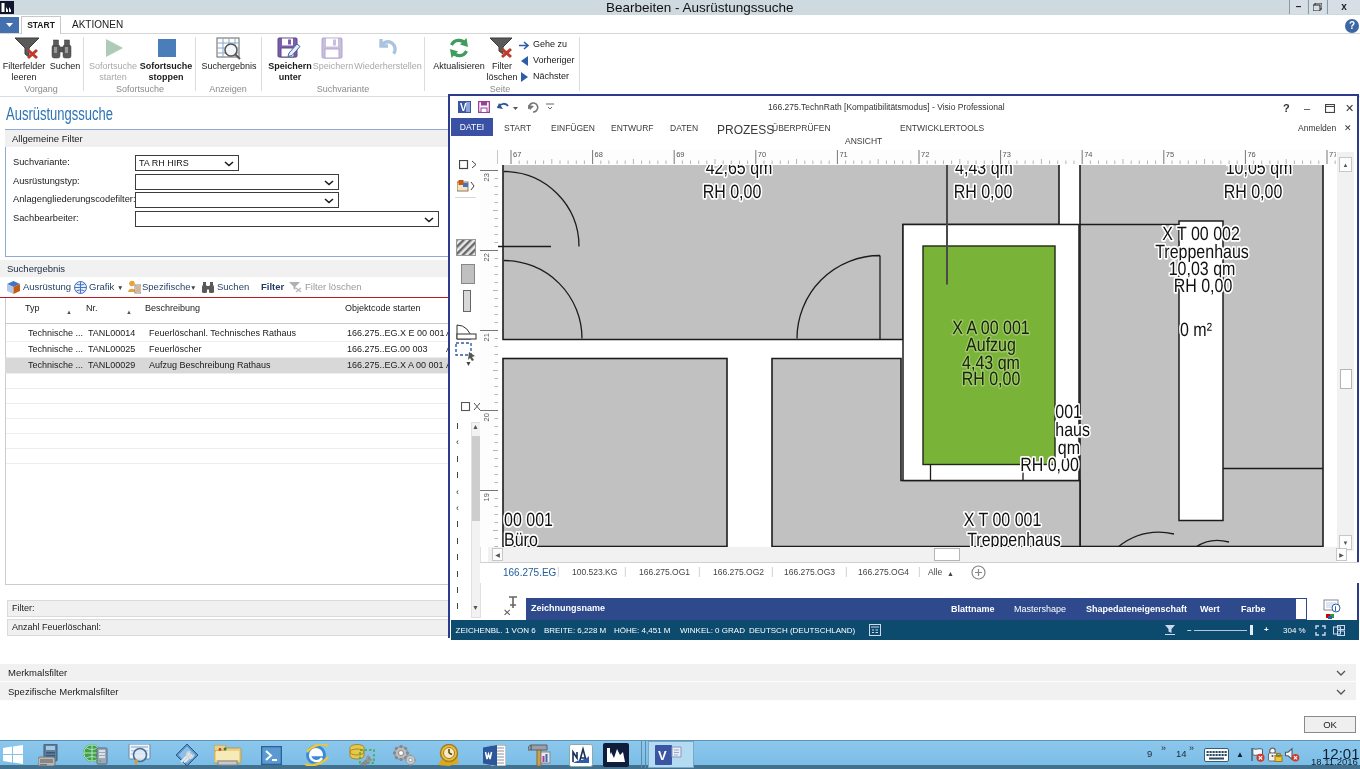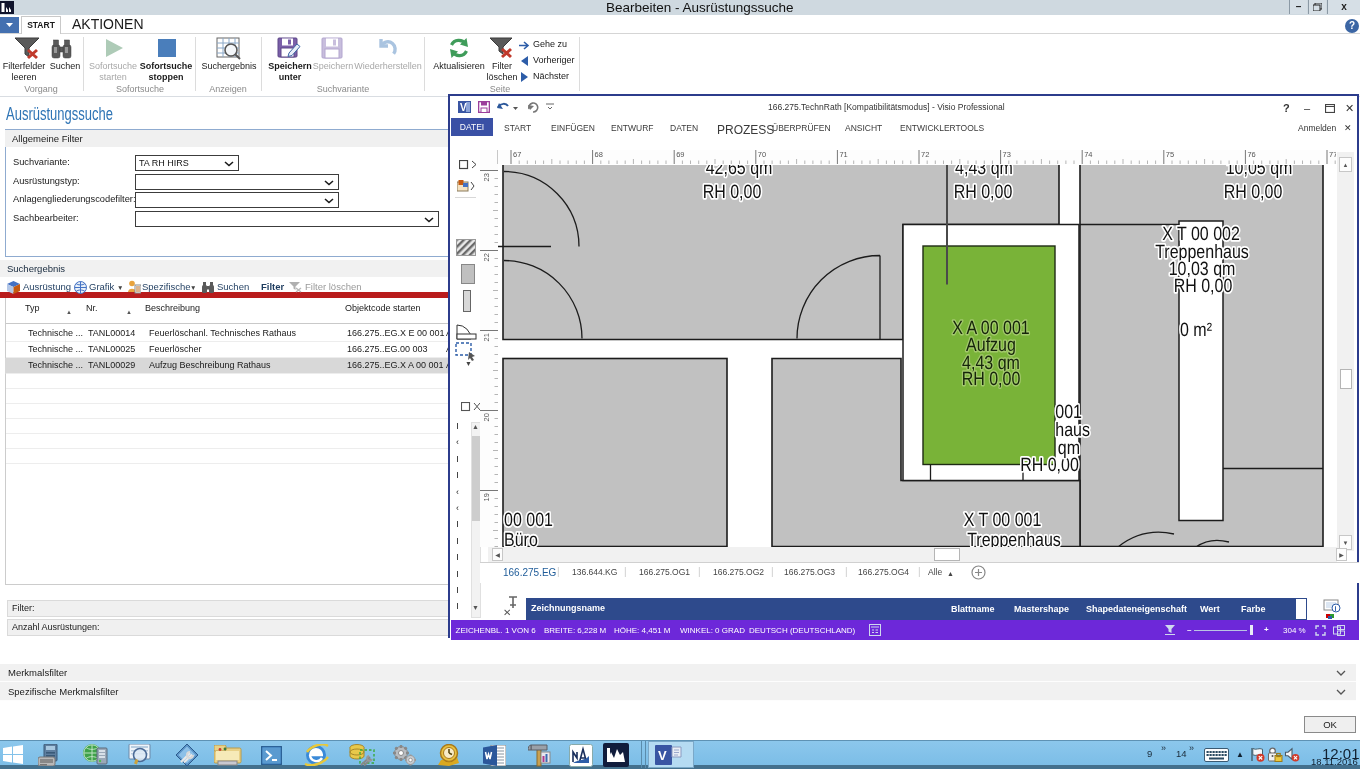--- a/index.html
+++ b/index.html
@@ -3,36 +3,36 @@
 <style>
 *{margin:0;padding:0;box-sizing:border-box}
 html,body{width:1360px;height:769px;overflow:hidden}
 body{position:relative;font-family:"Liberation Sans",sans-serif;background:#fff;color:#1a1a1a}
 .abs{position:absolute}
 .nav-title{left:0;top:0;width:1360px;height:15px;background:#cfd9e0}
 .winbtn{top:0;height:14px;width:18px;border-left:1px solid #8b99a5;background:#d6dfe6;color:#222;text-align:center;font-size:10px;line-height:13px;font-weight:bold}
 .ribbon-tabs{left:0;top:15px;width:1360px;height:19px;background:#fff;border-bottom:1px solid #d5d5d5}
 .appbtn{left:0;top:17px;width:19px;height:16px;background:#4470b0}
 .starttab{left:21px;top:16px;width:40px;height:18px;background:#fff;border:1px solid #c9c9c9;border-bottom:none;text-align:center;font-size:8.5px;font-weight:bold;line-height:17px}
-.aktionen{left:72px;top:16px;width:60px;font-size:14px;line-height:17px}
+.aktionen{left:72px;top:16px;width:60px;font-size:10px;line-height:17px}
 .ribbon{left:0;top:34px;width:1360px;height:63px;background:#fff;border-bottom:1px solid #d9dde2}
 .rsep{top:37px;width:1px;height:54px;background:#dcdcdc}
 .rlabel{top:84px;font-size:9px;color:#8a8a8a;text-align:center}
 .rbtn{top:61px;font-size:9px;text-align:center;line-height:10.5px;color:#1a1a1a}
 .rbtn.dis{color:#a8a8a8}
 .ricon{top:37px}
 .smallbtn{font-size:9px;color:#1a1a1a}
 .heading{left:6px;top:104px;font-size:13px;color:#2e74b5;transform:scaleY(1.35);transform-origin:left top}
 .groupbox{left:5px;top:129px;width:1350px;height:128px;border:1px solid #8fabd0;background:#fff}
 .gbhead{left:5px;top:130px;width:1348px;height:17px;background:#f0f0f0;font-size:9.5px;padding-left:7px;line-height:17px;color:#1a1a1a}
 .flabel{font-size:9.3px;color:#1a1a1a}
 .combo{background:#fff;border:1px solid #3c3c3c;font-size:9px;line-height:14px;padding-left:3px;color:#111}
 .combo .arr{position:absolute;right:1px;top:0;width:13px;height:100%;text-align:center;color:#222;font-size:6px;letter-spacing:0}
 .secbar{left:0;top:260px;width:449px;height:17px;background:#f1f1f1;font-size:9.5px;padding-left:7px;line-height:17px;color:#16283c}
-.toolbar{left:0;top:277px;width:449px;height:21px;background:#fff;border-bottom:6px solid #b91c1c;font-size:9.5px;color:#1e3c5f}
+.toolbar{left:0;top:277px;width:449px;height:21px;background:#fff;border-bottom:1px solid #b91c1c;font-size:9.5px;color:#1e3c5f}
 .titem{position:absolute;top:4px}
 .thead{font-size:9px;color:#1a1a1a}
 .trow{position:absolute;left:5px;width:444px;height:16px;font-size:9px}
 .tcell{position:absolute;top:2px;white-space:nowrap}
 .gridline{position:absolute;left:6px;width:442px;height:1px;background:#ededed}
 .filterbar{left:7px;width:442px;height:17px;background:#f0f0f0;border:1px solid #dadada;font-size:9px;padding-left:4px;line-height:15px}
 .colbar{left:0;width:1356px;height:18px;background:#f1f1f1;border-bottom:1px solid #fdfdfd;font-size:9.5px;padding-left:8px;line-height:18px}
 .chev{position:absolute;right:10px;top:6px}
 .okbtn{left:1304px;top:716px;width:52px;height:17px;background:#efefef;border:1px solid #8a8a8a;text-align:center;font-size:9.5px;line-height:16px}
 .taskbar{left:0;top:740px;width:1360px;height:29px;background:linear-gradient(#8cc7ec,#79bce6);border-top:1px solid #5e92b4}
@@ -262,21 +262,21 @@
 <div class="gridline" style="top:357px"></div>
 <div class="gridline" style="top:373px"></div>
 <div class="gridline" style="top:388px"></div>
 <div class="gridline" style="top:403px"></div>
 <div class="gridline" style="top:418px"></div>
 <div class="gridline" style="top:433px"></div>
 <div class="gridline" style="top:448px"></div>
 <div class="gridline" style="top:463px"></div>
 
 <div class="abs filterbar" style="top:600px">Filter:</div>
-<div class="abs filterbar" style="top:619px">Anzahl Ausrüstungen:</div>
+<div class="abs filterbar" style="top:619px">Anzahl Feuerlöschanl:</div>
 
 <div class="abs colbar" style="top:666px">Objektfilter<svg class="chev" width="10" height="6">
       <polyline points="1,1 5,5 9,1" fill="none" stroke="#555" stroke-width="1.3"></polyline>
     </svg></div>
 <div class="abs colbar" style="top:664px">Merkmalsfilter<svg class="chev" width="10" height="6">
       <polyline points="1,1 5,5 9,1" fill="none" stroke="#555" stroke-width="1.3"></polyline>
     </svg></div>
 <div class="abs colbar" style="top:683px">Spezifische Merkmalsfilter<svg class="chev" width="10" height="6">
       <polyline points="1,1 5,5 9,1" fill="none" stroke="#555" stroke-width="1.3"></polyline>
     </svg></div>
@@ -315,21 +315,21 @@
     </svg>
  <div style="position:absolute;left:895px;top:6px;font-size:11px;color:#333">✕</div>
 
  <div style="position:absolute;left:1px;top:22px;width:42px;height:18px;background:#3a50a5;color:#fff;text-align:center;font-size:8.5px;line-height:18px">DATEI</div>
  <div style="position:absolute;left:54px;top:27px;font-size:8.5px;color:#3a3a3a">START</div>
  <div style="position:absolute;left:101px;top:27px;font-size:8.5px;color:#3a3a3a">EINFÜGEN</div>
  <div style="position:absolute;left:161px;top:27px;font-size:8.5px;color:#3a3a3a">ENTWURF</div>
  <div style="position:absolute;left:220px;top:27px;font-size:8.5px;color:#3a3a3a">DATEN</div>
  <div style="position:absolute;left:267px;top:27px;font-size:12px;color:#3a3a3a">PROZESS</div>
  <div style="position:absolute;left:322px;top:27px;font-size:8.5px;color:#3a3a3a">ÜBERPRÜFEN</div>
- <div style="position:absolute;left:395px;top:27px;font-size:8.5px;color:#3a3a3a">ANSICHT</div>
+ <div style="position:absolute;left:395px;top:40px;font-size:8.5px;color:#3a3a3a">ANSICHT</div>
  <div style="position:absolute;left:450px;top:27px;font-size:8.5px;color:#3a3a3a">ENTWICKLERTOOLS</div>
  <div style="position:absolute;left:848px;top:27px;font-size:8.5px;color:#333">Anmelden</div>
  <div style="position:absolute;left:894px;top:27px;font-size:9px;color:#333">✕</div>
 
  <div style="position:absolute;left:1px;top:40px;width:29px;height:483px;background:#fff"></div>
  <svg style="position:absolute;left:9px;top:64px" width="18" height="10">
       <rect x="0.5" y="0.5" width="8" height="8" fill="none" stroke="#444" stroke-width="1.2"></rect>
       <path d="M13 1 L17 4.5 L13 8" fill="none" stroke="#444"></path>
     </svg>
  <svg style="position:absolute;left:7px;top:84px" width="18" height="13">
@@ -626,21 +626,21 @@
  <div style="position:absolute;left:889px;top:439px;width:13px;height:15px;background:#fdfdfd;border:1px solid #c7c7c7;font-size:6px;color:#555;text-align:center;line-height:14px">▼</div>
 
  <div style="position:absolute;left:38px;top:451px;width:849px;height:15px;background:#f1f1f1"></div>
  <div style="position:absolute;left:42px;top:452px;width:11px;height:13px;background:#fdfdfd;border:1px solid #c7c7c7;font-size:6px;color:#555;text-align:center;line-height:12px">◀</div>
  <div style="position:absolute;left:484px;top:452px;width:26px;height:13px;background:#fff;border:1px solid #b5b5b5"></div>
  <div style="position:absolute;left:886px;top:452px;width:11px;height:13px;background:#fdfdfd;border:1px solid #c7c7c7;font-size:6px;color:#555;text-align:center;line-height:12px">▶</div>
 
  <div style="position:absolute;left:30px;top:466px;width:879px;height:21px;background:#fff;border-top:1px solid #d0d0d0"></div>
  <div style="position:absolute;left:53px;top:471px;font-size:10px;color:#1f5c99;font-weight:normal">166.275.EG</div>
  <div style="position:absolute;left:107px;top:470px;color:#ccc;font-size:10px">|</div>
- <div style="position:absolute;left:122px;top:471px;font-size:8.5px;color:#444">136.644.KG</div>
+ <div style="position:absolute;left:122px;top:471px;font-size:8.5px;color:#444">100.523.KG</div>
  <div style="position:absolute;left:174px;top:470px;color:#ccc;font-size:10px">|</div>
  <div style="position:absolute;left:189px;top:471px;font-size:8.5px;color:#444">166.275.OG1</div>
  <div style="position:absolute;left:248px;top:470px;color:#ccc;font-size:10px">|</div>
  <div style="position:absolute;left:263px;top:471px;font-size:8.5px;color:#444">166.275.OG2</div>
  <div style="position:absolute;left:321px;top:470px;color:#ccc;font-size:10px">|</div>
  <div style="position:absolute;left:334px;top:471px;font-size:8.5px;color:#444">166.275.OG3</div>
  <div style="position:absolute;left:395px;top:470px;color:#ccc;font-size:10px">|</div>
  <div style="position:absolute;left:408px;top:471px;font-size:8.5px;color:#444">166.275.OG4</div>
  <div style="position:absolute;left:468px;top:470px;color:#ccc;font-size:10px">|</div>
  <div style="position:absolute;left:478px;top:471px;font-size:8.5px;color:#444">Alle</div>
@@ -650,36 +650,36 @@
       <path d="M7.5 4 V11 M4 7.5 H11" stroke="#888" stroke-width="1.2"></path>
     </svg>
 
  <svg style="position:absolute;left:56px;top:500px" width="14" height="13">
       <path d="M3 1 H11 M7 1 V9 M4 9 H10 M7 9 V12" stroke="#666" stroke-width="1.6" fill="none"></path>
     </svg>
  <div style="position:absolute;left:53px;top:511px;font-size:10px;color:#555">✕</div>
  <div style="position:absolute;left:76px;top:502px;width:768.5px;height:22px;background:#2e4a8c"></div>
  <div style="position:absolute;left:81px;top:507px;font-size:9px;font-weight:bold;color:#fff">Zeichnungsname</div>
  <div style="position:absolute;left:501px;top:508px;font-size:9px;font-weight:bold;color:#fff">Blattname</div>
- <div style="position:absolute;left:564px;top:508px;font-size:9px;font-weight:bold;color:#fff">Mastershape</div>
+ <div style="position:absolute;left:564px;top:508px;font-size:9px;font-weight:normal;color:#fff">Mastershape</div>
  <div style="position:absolute;left:636px;top:508px;font-size:9px;font-weight:bold;color:#fff">Shapedateneigenschaft</div>
  <div style="position:absolute;left:750px;top:508px;font-size:9px;font-weight:bold;color:#fff">Wert</div>
  <div style="position:absolute;left:791px;top:508px;font-size:9px;font-weight:bold;color:#fff">Farbe</div>
  <div style="position:absolute;left:844.5px;top:502px;width:12px;height:22px;background:#fff;border:1px solid #2e4a8c"></div>
  <svg style="position:absolute;left:873px;top:502px" width="18" height="22">
       <rect x="1" y="2" width="14" height="10" fill="#fff" stroke="#888"></rect>
       <rect x="3" y="4" width="10" height="6" fill="#dce6f2"></rect>
       <circle cx="13" cy="10" r="4" fill="#fff" stroke="#2d5da8"></circle>
       <text x="11.6" y="13" font-size="7" fill="#2d5da8" font-weight="bold" font-family="Liberation Sans">i</text>
       <rect x="3" y="16" width="4" height="4" fill="#c00"></rect>
       <rect x="7" y="16" width="4" height="4" fill="#2d9a2d"></rect>
       <rect x="5" y="18" width="4" height="3" fill="#2d5da8"></rect>
     </svg>
 
- <div style="position:absolute;left:1px;top:524px;width:908px;height:20px;background:#6d28d9;color:#fff;font-size:8px">
+ <div style="position:absolute;left:1px;top:524px;width:908px;height:20px;background:#0c4a6e;color:#fff;font-size:8px">
   <span style="position:absolute;left:4.6px;top:6px">ZEICHENBL. 1 VON 6</span>
   <span style="position:absolute;left:93px;top:6px">BREITE: 6,228 M</span>
   <span style="position:absolute;left:163px;top:6px">HÖHE: 4,451 M</span>
   <span style="position:absolute;left:229px;top:6px">WINKEL: 0 GRAD</span>
   <span style="position:absolute;left:298px;top:6px">DEUTSCH (DEUTSCHLAND)</span>
   <svg style="position:absolute;left:418px;top:4px" width="12" height="12">
         <rect x="0.5" y="0.5" width="11" height="11" fill="none" stroke="#cfd8ee"></rect>
         <path d="M2 3 H10 M3 6 H5 M3 8.5 H5 M6.5 6 H9 M6.5 8.5 H9" stroke="#cfd8ee"></path>
       </svg>
   <svg style="position:absolute;left:714px;top:5px" width="11" height="10">

